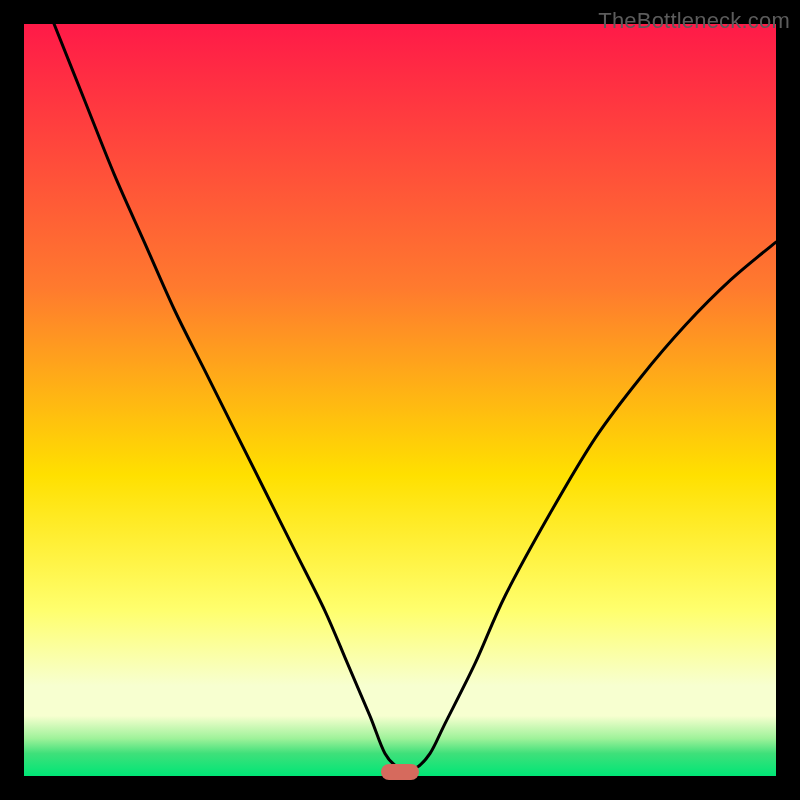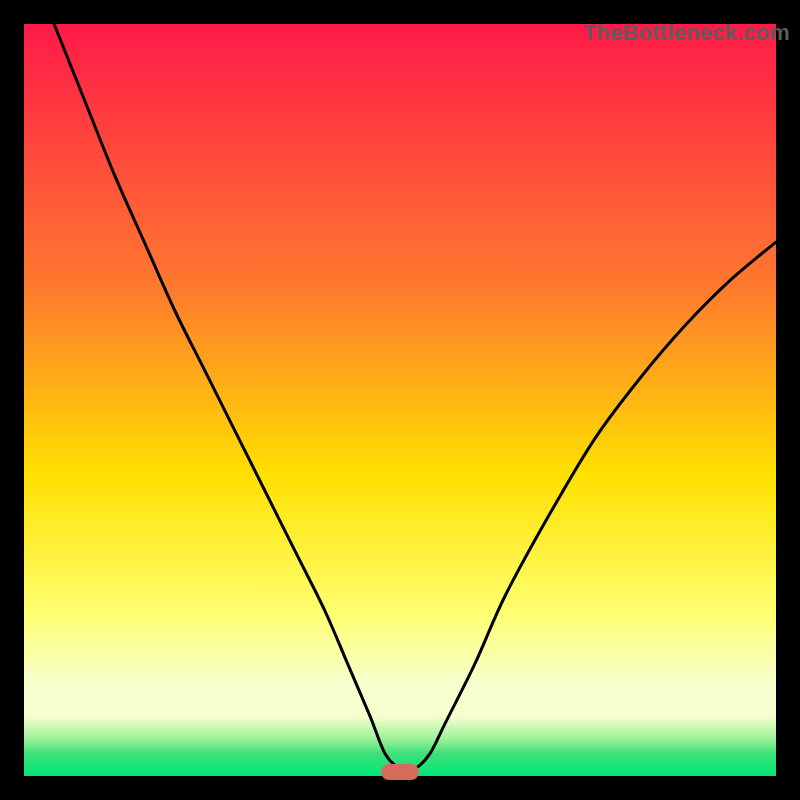--- a/index.html
+++ b/index.html
@@ -6,25 +6,25 @@
     margin: 0;
     padding: 0;
     width: 800px;
     height: 800px;
     background: #000;
     font-family: Arial, Helvetica, sans-serif;
     overflow: hidden;
   }
   .attribution {
     position: absolute;
-    top: 20px;
+    top: 8px;
     right: 10px;
     color: #5c5c5c;
     font-size: 22px;
-    font-weight: 700;
+    font-weight: 400;
     letter-spacing: 0.2px;
     z-index: 5;
   }
   .plot-frame {
     position: absolute;
     left: 24px;
     top: 24px;
     width: 752px;
     height: 752px;
     background: #000;

